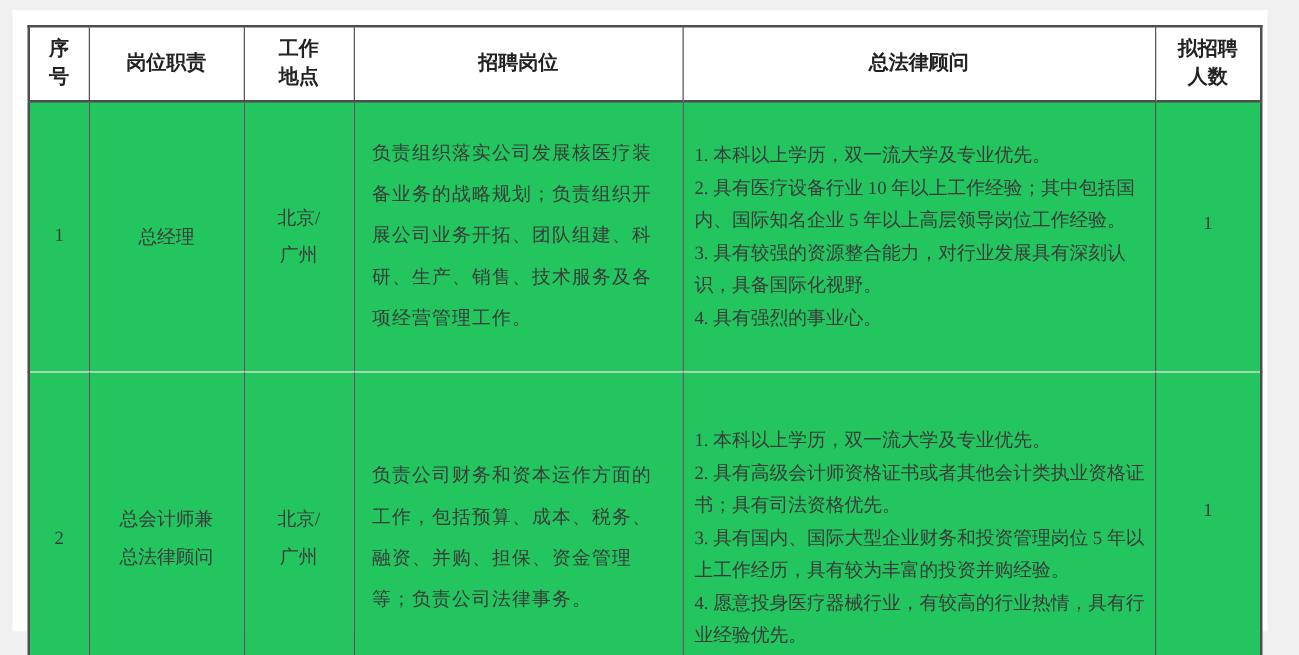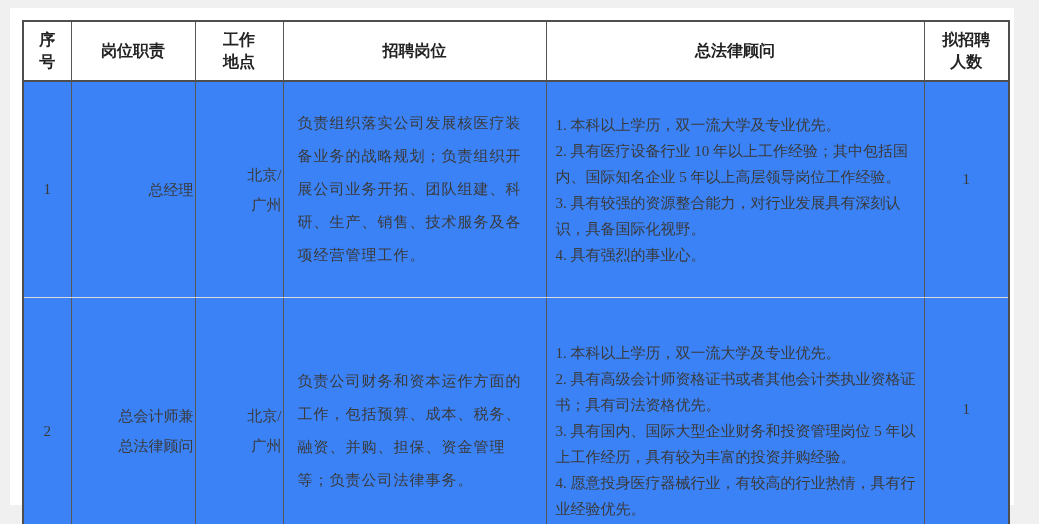--- a/index.html
+++ b/index.html
@@ -54,27 +54,27 @@
     color: #222222;
     text-align: center;
     vertical-align: middle;
     white-space: pre-line;
     line-height: 1.35;
     padding: 0 2px;
   }
   table.recruit td {
     font-size: 15px;
     vertical-align: middle;
-    background: #3b82f6;
+    background: #22c55e;
   }
   tr.row-1 td { height: 192px; }
   tr.row-2 td { height: 221px; }
 
   td.cell-center {
-    text-align: right;
+    text-align: center;
     white-space: pre-line;
     line-height: 2.0;
   }
   td.cell-num {
     text-align: center;
     font-size: 14px;
   }
   td.cell-duties {
     text-align: left;
     padding: 0 14px;

